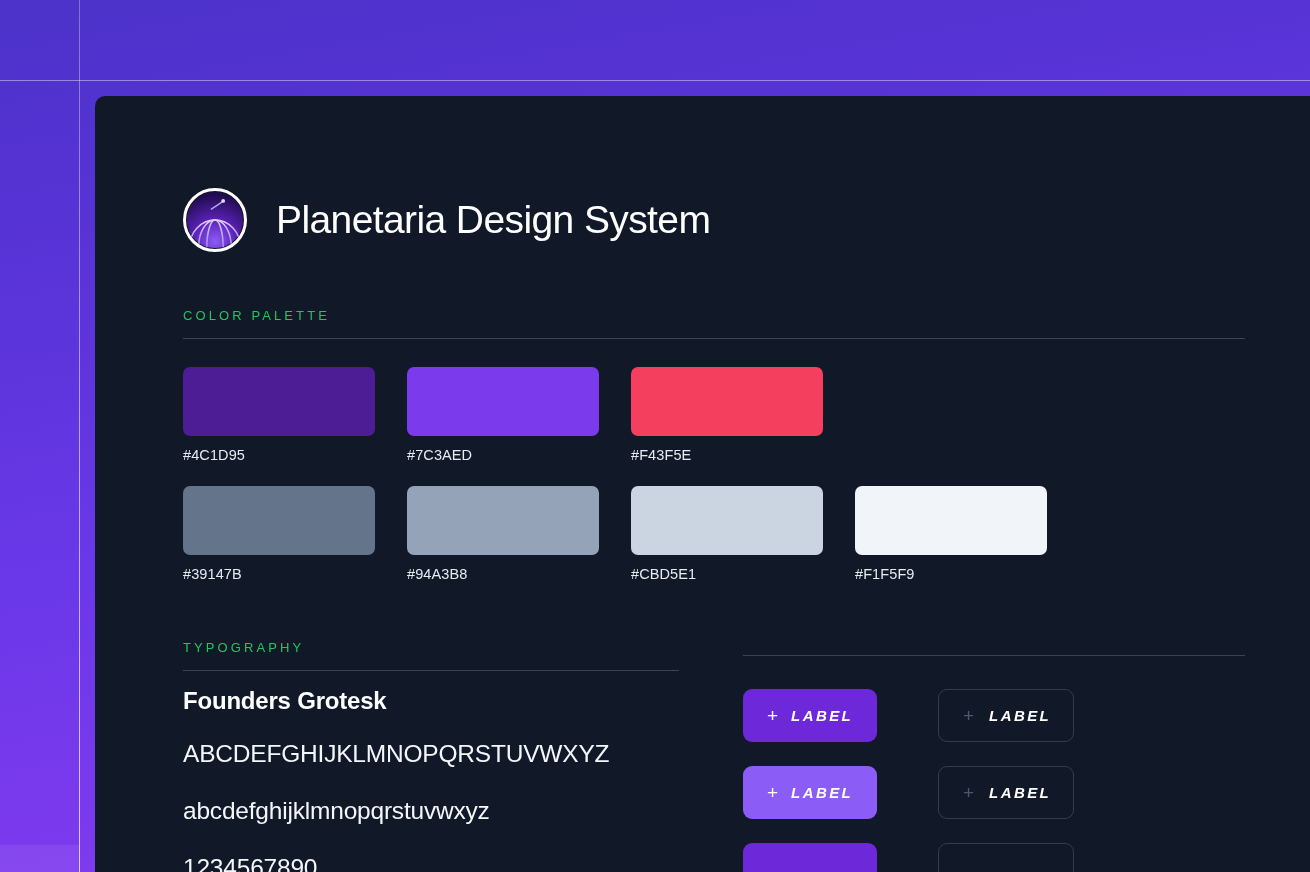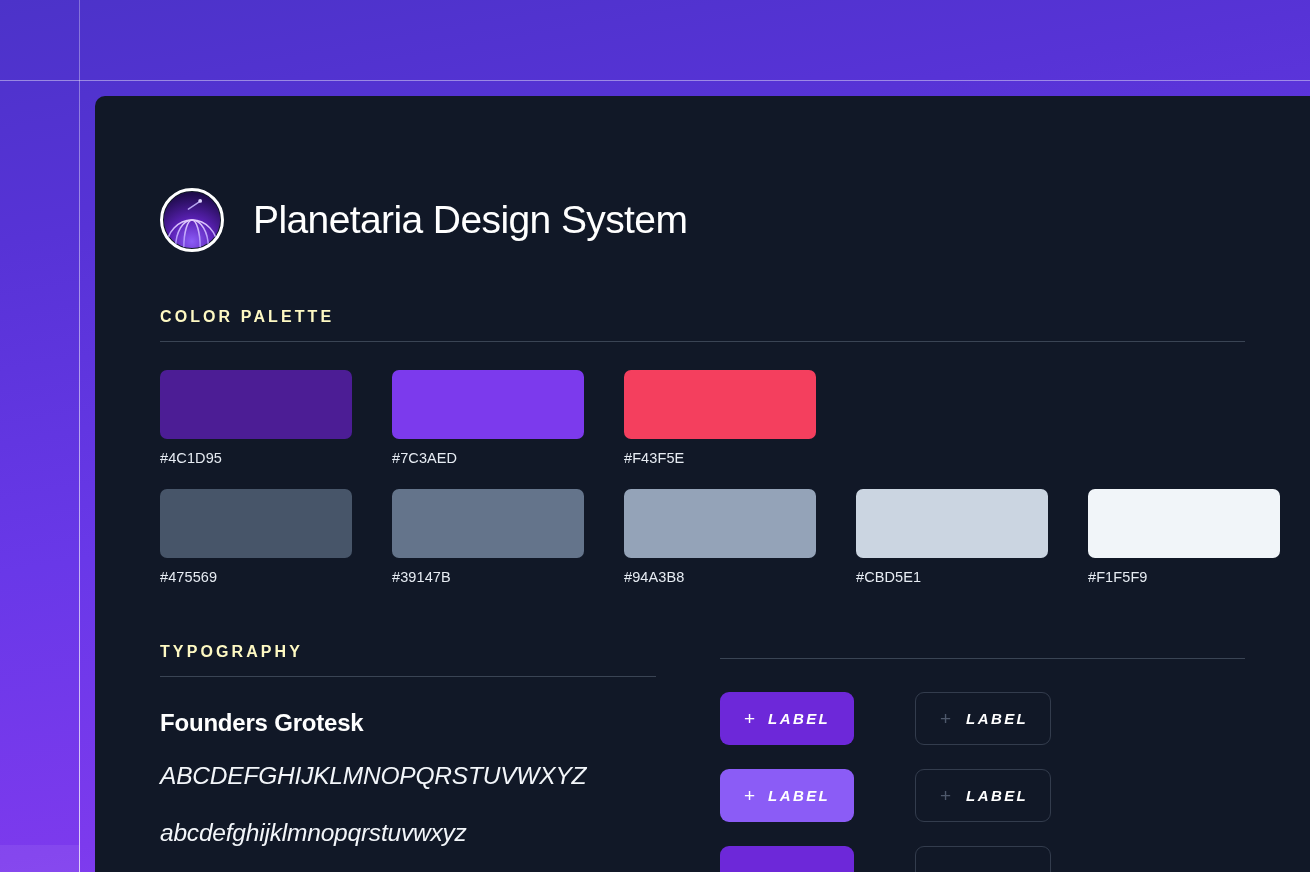--- a/index.html
+++ b/index.html
@@ -33,20 +33,21 @@
   }
 
   
   #panel {
     position:absolute;
     left:95px; top:96px;
     width:1215px; height:776px;
     background:#111827;
     border-top-left-radius:10px;
     overflow:hidden;
+    padding-left:23px;
   }
 
   .inner { padding:0 65px; }
 
   
   .brand {
     display:flex; align-items:center; gap:29px;
     margin-top:92px;
   }
   .logo {
@@ -61,38 +62,38 @@
     font-size:39px;
     font-weight:400;
     color:#ffffff;
     letter-spacing:-0.6px;
     white-space:nowrap;
   }
 
   
   .section { margin-top:0; }
   .sec-head {
-    font-size:16px;
-    font-weight:700;
+    font-size:13px;
+    font-weight:400;
     letter-spacing:3.1px;
-    color:#fef9c3;
+    color:#22c55e;
   }
   .sec-rule {
     margin-top:15px;
     height:1px;
     background:#3a4454;
   }
 
   #palette-section { margin-top:56px; }
 
   
   .swatch-grid {
     display:grid;
     grid-template-columns:repeat(5, 192px);
-    gap:0 40px;
+    gap:0 32px;
     margin-top:28px;
   }
   .swatch-cell { width:192px; }
   .swatch-chip {
     height:69px;
     border-radius:7px;
   }
   .swatch-label {
     margin-top:11px;
     font-size:14.5px;
@@ -103,34 +104,33 @@
 
   
   .cols {
     display:grid;
     grid-template-columns:496px 1fr;
     gap:0 64px;
     margin-top:58px;
   }
 
   .font-name {
-    margin-top:32px;
+    margin-top:16px;
     font-size:24px;
     font-weight:700;
     color:#ffffff;
     letter-spacing:-0.2px;
   }
   .specimen {
     margin-top:21px;
     font-size:24.5px;
     color:#f3f6fa;
     line-height:1.46;
     letter-spacing:-0.2px;
     white-space:nowrap;
-    font-style:italic;
   }
 
   
   .btn-grid {
     margin-top:33px;
     display:grid;
     grid-template-columns:134px 136px;
     gap:24px 61px;
   }
   .btn {
@@ -214,24 +214,20 @@
               <div class="swatch-chip" style="background: rgb(124, 58, 237);"></div>
               <div class="swatch-label">#7C3AED</div>
             </div>
             <div class="swatch-cell">
               <div class="swatch-chip" style="background: rgb(244, 63, 94);"></div>
               <div class="swatch-label">#F43F5E</div>
             </div>
           </div>
         <div class="swatch-grid row2" id="palette-row-2">
             <div class="swatch-cell">
-              <div class="swatch-chip" style="background: rgb(71, 85, 105);"></div>
-              <div class="swatch-label">#475569</div>
-            </div>
-            <div class="swatch-cell">
               <div class="swatch-chip" style="background: rgb(100, 116, 139);"></div>
               <div class="swatch-label">#39147B</div>
             </div>
             <div class="swatch-cell">
               <div class="swatch-chip" style="background: rgb(148, 163, 184);"></div>
               <div class="swatch-label">#94A3B8</div>
             </div>
             <div class="swatch-cell">
               <div class="swatch-chip" style="background: rgb(203, 213, 225);"></div>
               <div class="swatch-label">#CBD5E1</div>

